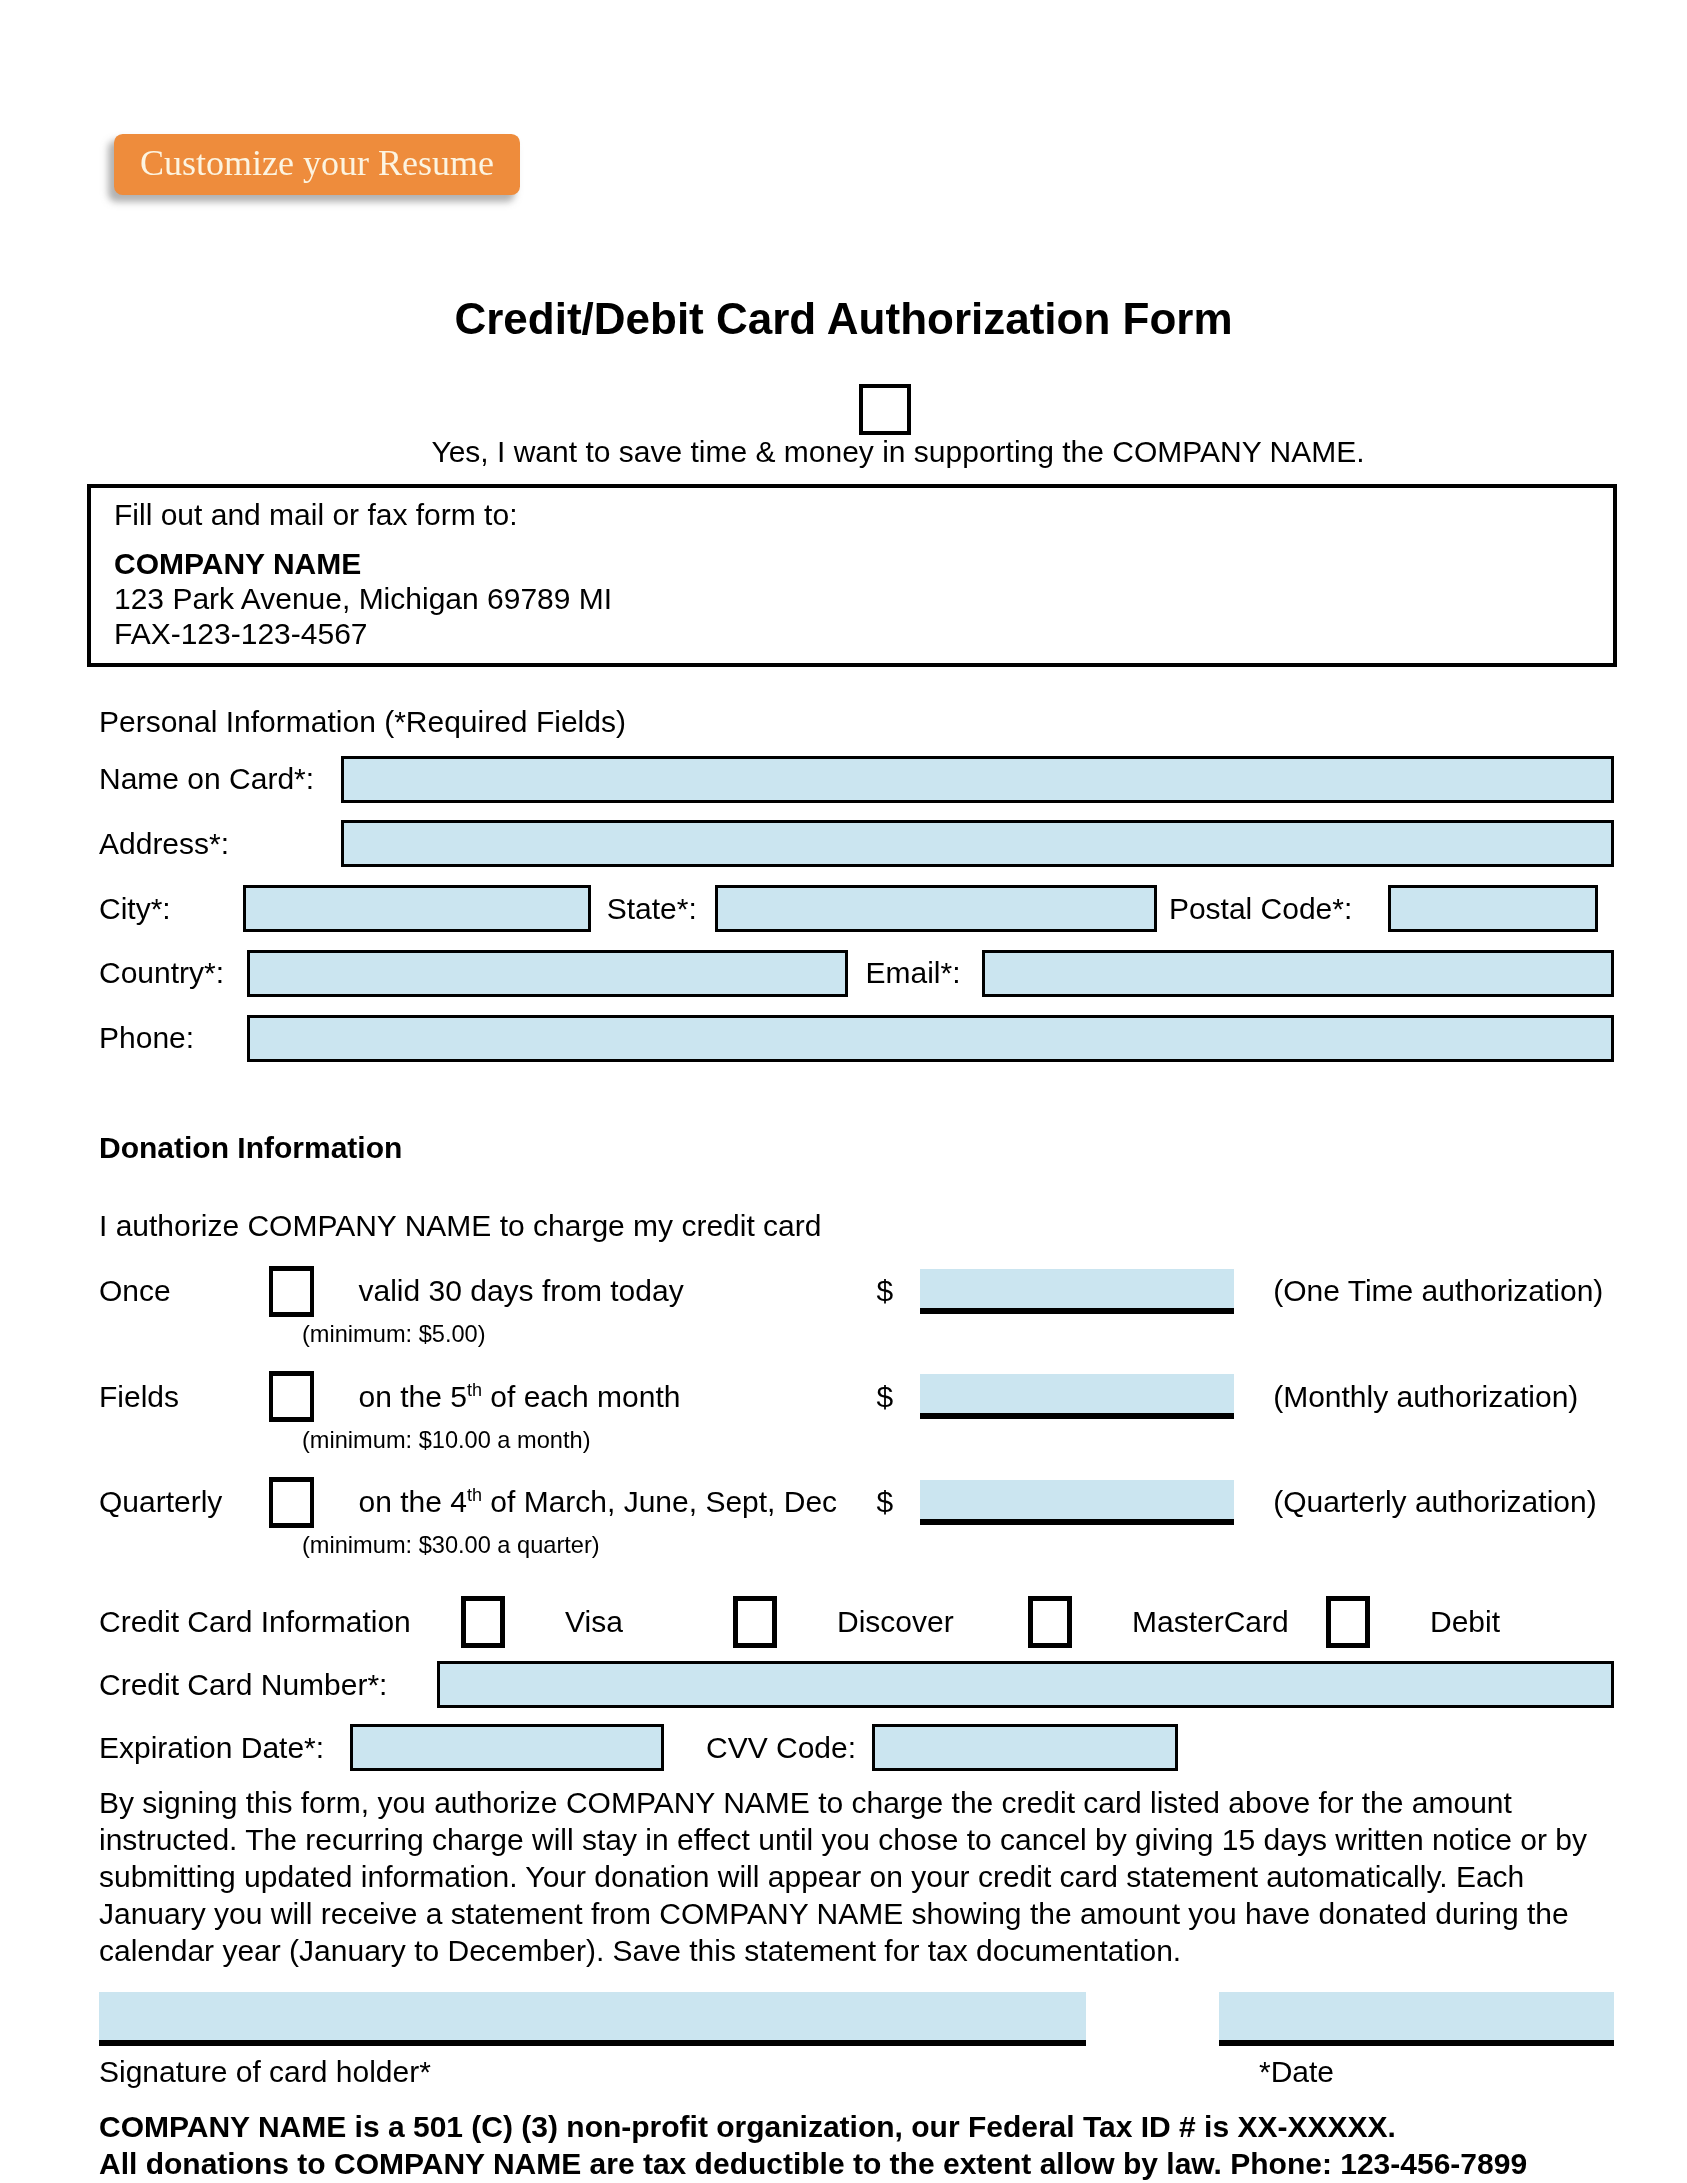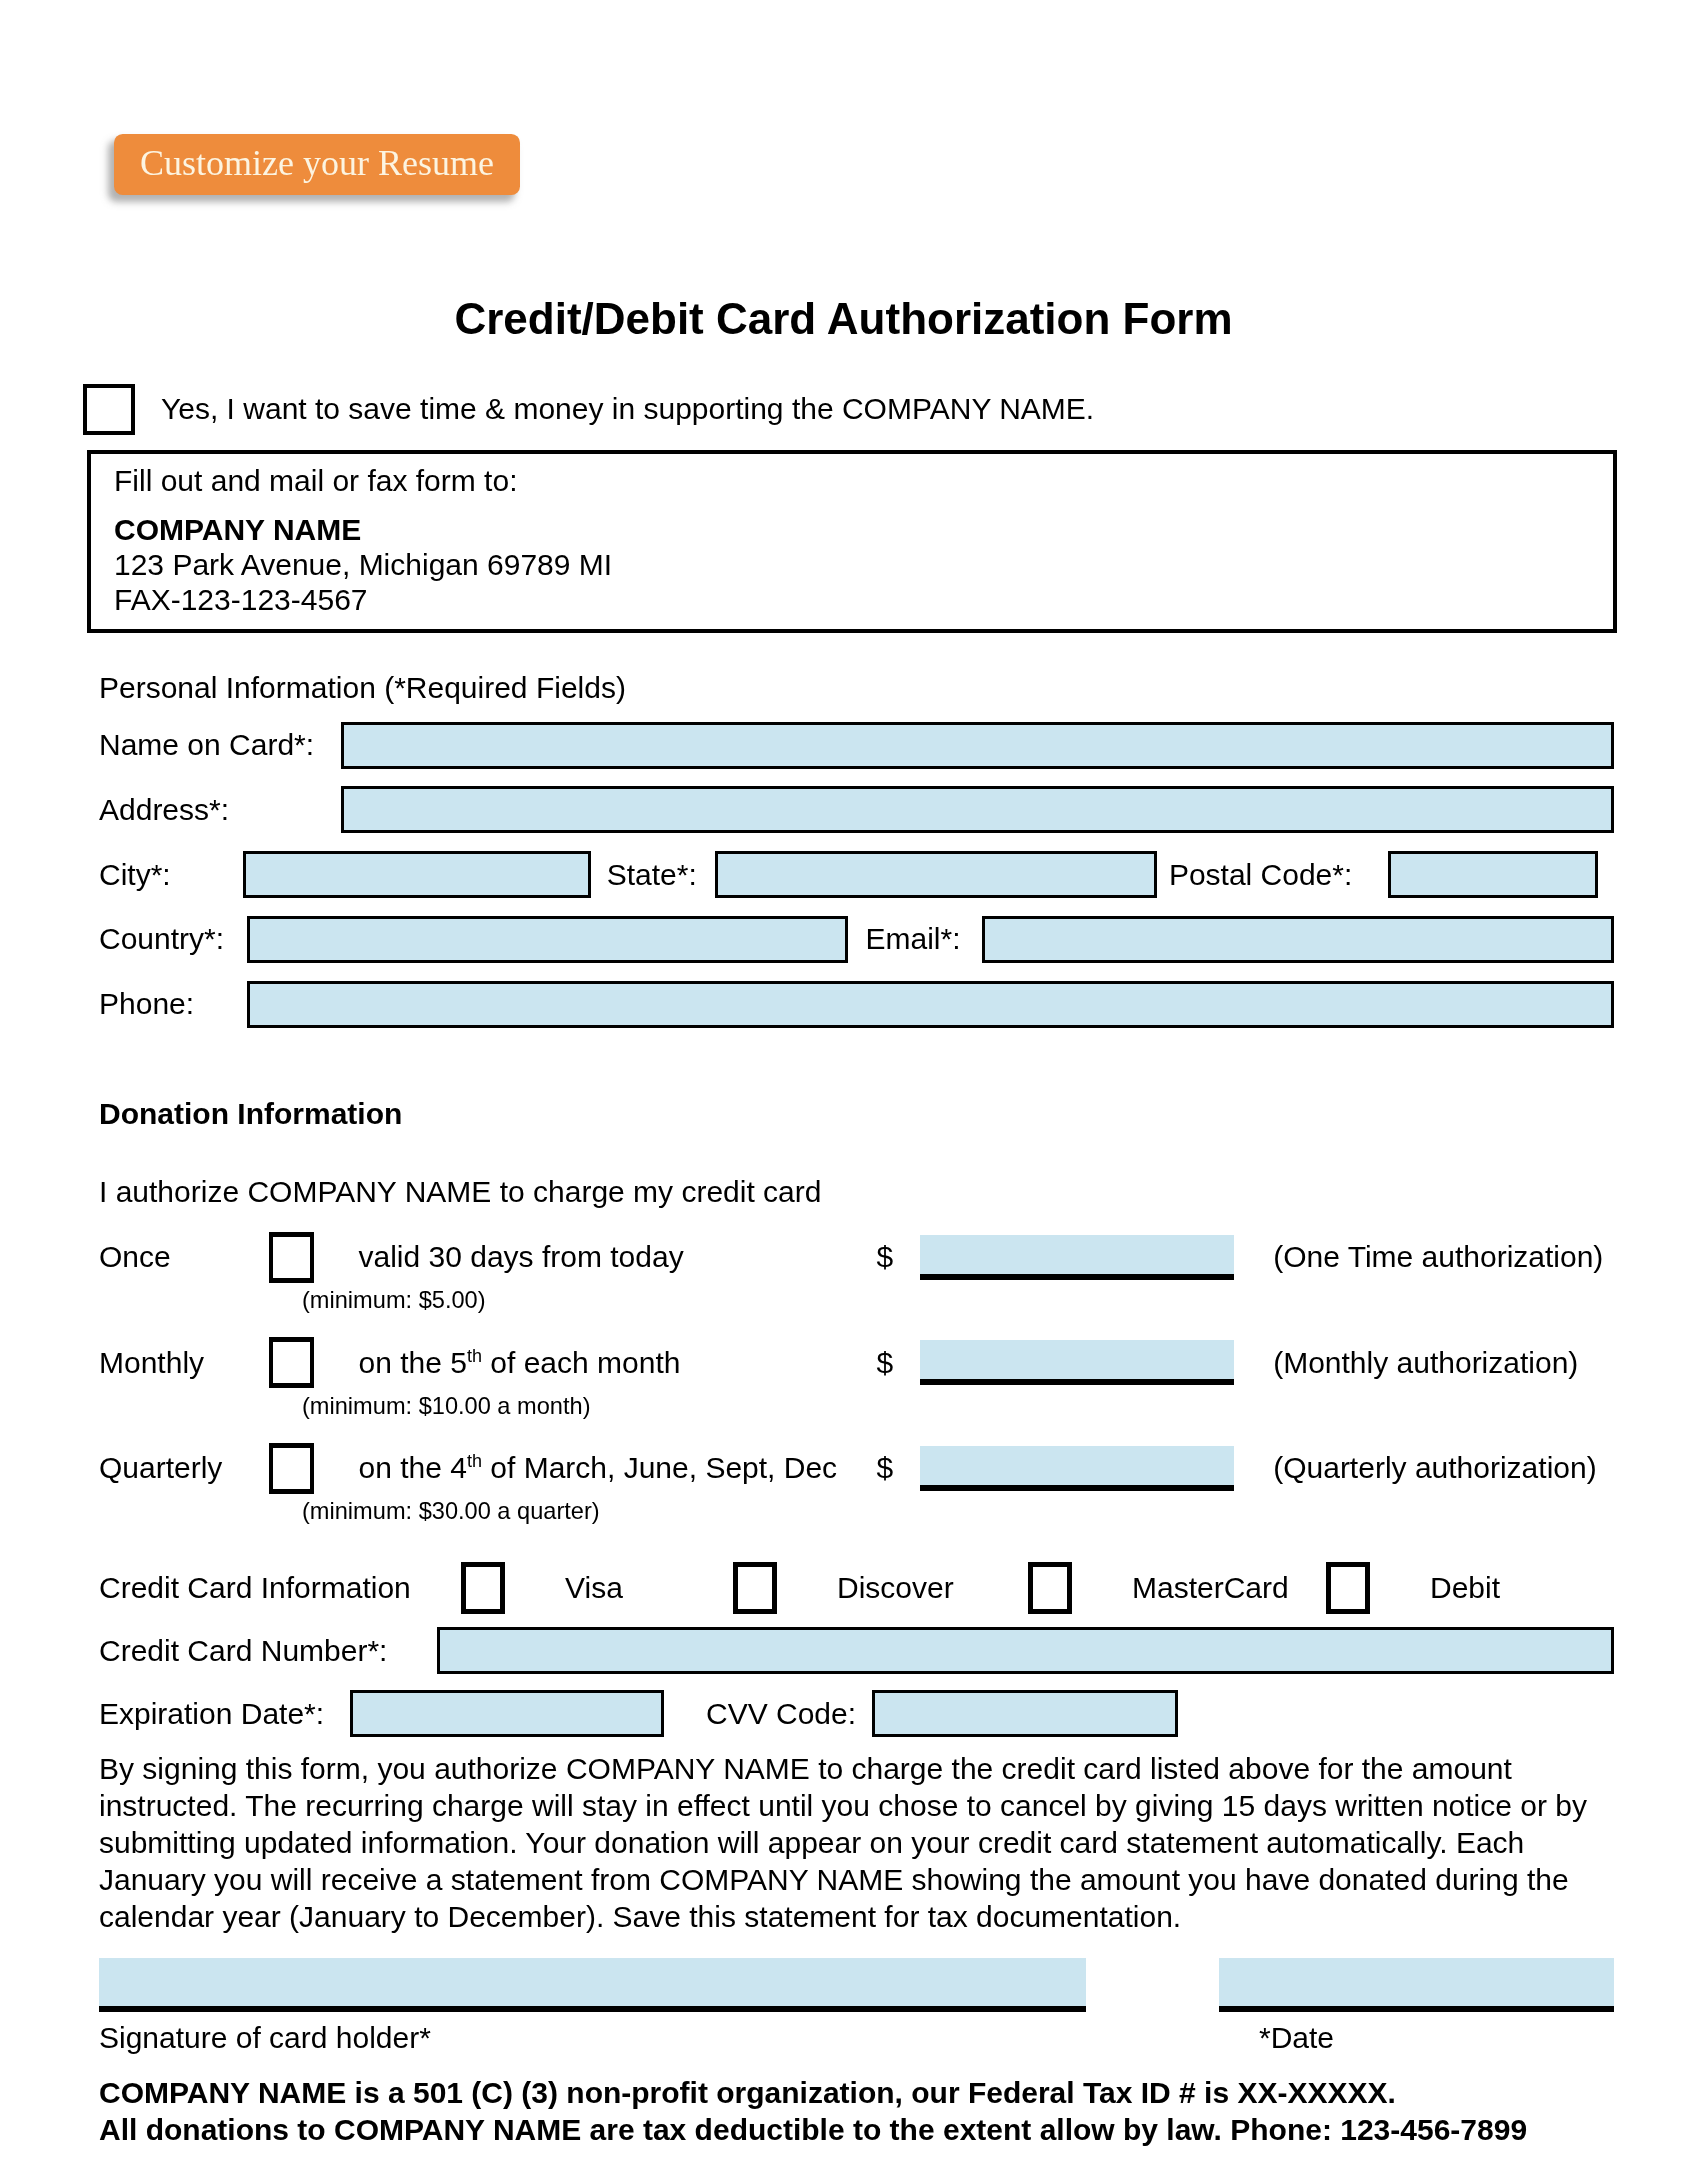--- a/index.html
+++ b/index.html
@@ -43,21 +43,21 @@
 
   
   .row { display: flex; align-items: center; }
 
   
   .checkbox { background:#fff; border:4.4px solid #000; flex:0 0 auto; }
   .cb-optin { width:52px; height:51px; }
   .cb-don   { width:45px; height:51px; border-width:5.2px 4.4px; }
   .cb-card  { width:44px; height:52px; border-width:5.2px; }
 
-  .optin-row { margin: 40px 0 0 83px; }
+  .optin-row { margin: 40px 0 0 83px; flex-direction: column; }
   .optin-label { margin-left: 26px; }
 
   .mailbox {
     margin: 15.7px 0 0 87px;
     width: 1530px;
     border: 4.4px solid #000;
     padding: 8.7px 17.5px 12.2px 23px;
     line-height: 35px;
   }
   .mailbox .gap { height: 14px; }
@@ -202,21 +202,21 @@
       <span class="opt-name">Once</span>
       <div class="checkbox cb-don"></div>
       <span class="opt-desc"><span>valid 30 days from today</span><sup></sup><span></span></span>
       <span class="dollar">$</span>
       <div class="amount"></div>
       <span class="opt-auth">(One Time authorization)</span>
     </div>
     <div class="minimum">(minimum: $5.00)</div>
 
     <div class="opt-row">
-      <span class="opt-name">Monthly</span>
+      <span class="opt-name">Fields</span>
       <div class="checkbox cb-don"></div>
       <span class="opt-desc"><span>on the 5</span><sup>th</sup><span> of each month</span></span>
       <span class="dollar">$</span>
       <div class="amount"></div>
       <span class="opt-auth">(Monthly authorization)</span>
     </div>
     <div class="minimum">(minimum: $10.00 a month)</div>
 
     <div class="opt-row">
       <span class="opt-name">Quarterly</span>

